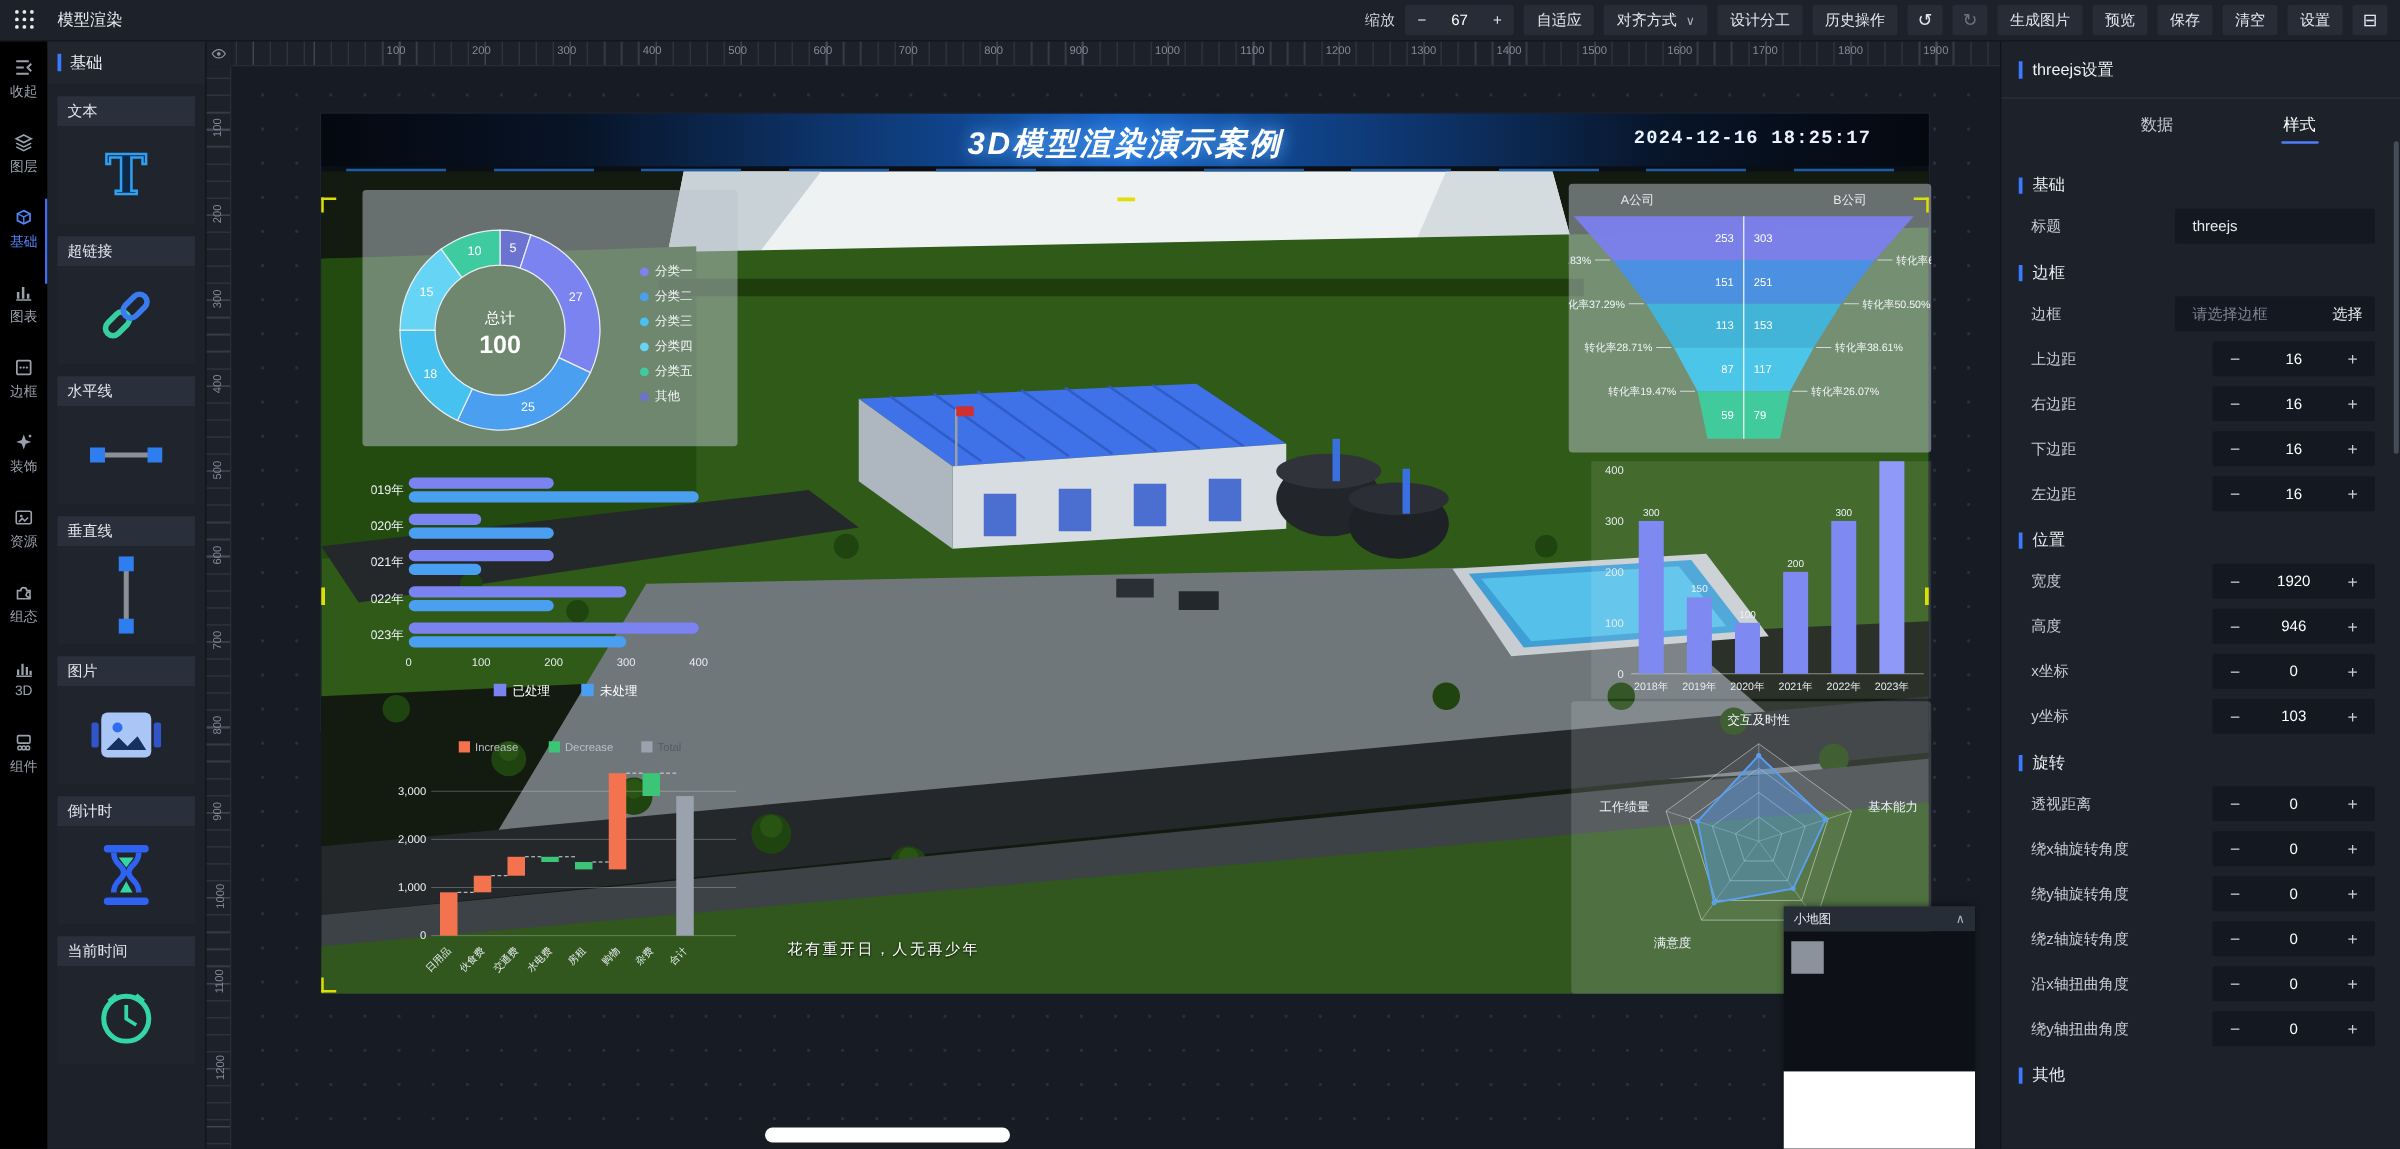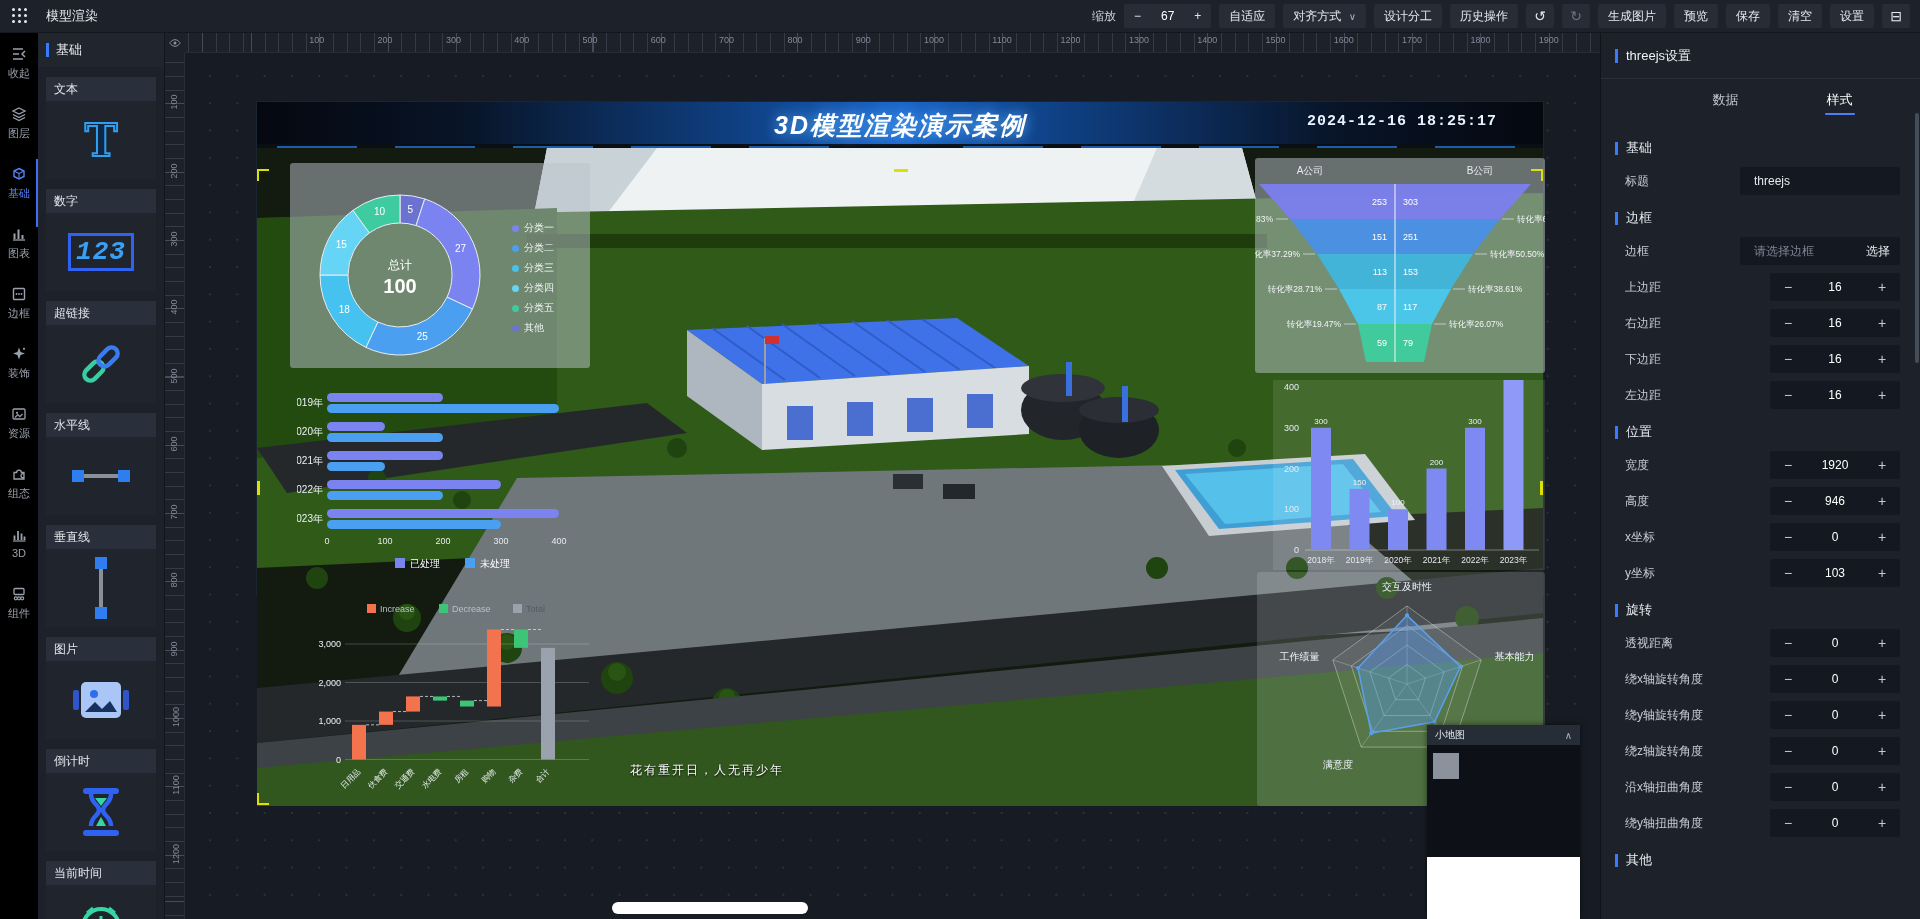--- a/index.html
+++ b/index.html
@@ -56,21 +56,21 @@
   .ruler-v{position:absolute;left:0;top:20px;bottom:0;width:20px;background:#1d2129;z-index:20;
     background-image:
       repeating-linear-gradient(180deg,#444c59 0 1px,transparent 1px 68.3px),
       repeating-linear-gradient(180deg,#343b46 0 1px,transparent 1px 13.66px);
     background-position:12px -18px,15px -18px;border-right:1px solid #272d38;}
   .ruler-corner{position:absolute;left:0;top:0;width:20px;height:20px;background:#1d2129;z-index:21;
     display:flex;align-items:center;justify-content:center;color:#8b93a0;}
   .rn{position:absolute;font-size:9px;color:#828a98;}
   .ruler-v .rn{transform:rotate(-90deg);transform-origin:center;left:1px;}
   
-  .dash{position:absolute;left:92px;top:69px;width:1286px;height:493px;background:#0a0e15;
+  .dash{position:absolute;left:92px;top:58px;width:1286px;height:493px;background:#0a0e15;
     outline:1px solid #1b2433;z-index:3;}
   .dash-header{position:absolute;left:0;top:0;width:100%;height:42px;
     background:linear-gradient(90deg,#05080f 0%,#081427 16%,#10458e 40%,#1b66cc 50%,#10458e 60%,#081427 84%,#05080f 100%);}
   .dash-title{position:absolute;left:0;right:0;top:7px;text-align:center;font-size:25px;font-weight:bold;
     font-style:italic;color:#fff;letter-spacing:2px;text-shadow:0 0 14px #5fb4ff;}
   .dash-time{position:absolute;right:46px;top:11px;font-family:"Liberation Mono",monospace;
     font-weight:bold;font-size:15px;color:#e9f2ff;letter-spacing:1px;text-align:right;}
   .tech-line{position:absolute;height:2px;background:repeating-linear-gradient(90deg,#1d5cab 0 80px,transparent 80px 118px);}
   .scene{position:absolute;left:0;top:46px;width:1286px;height:658px;}
   .chart-panel{position:absolute;}
@@ -246,26 +246,20 @@
 <div class="lpanel">
   <div class="lp-header">
     <span class="bar"></span>
     <span class="t">基础</span>
   </div>
   <div id="lp-items">
       <div class="lp-item">
         <div class="cap">文本</div>
         <div class="tile">
           <span class="tile-T">T</span>
-        </div>
-      </div>
-      <div class="lp-item">
-        <div class="cap">数字</div>
-        <div class="tile">
-          <span class="tile-123">123</span>
         </div>
       </div>
       <div class="lp-item">
         <div class="cap">超链接</div>
         <div class="tile">
           <svg width="46" height="46" viewBox="0 0 46 46">
             <g transform="rotate(-45 23 23)">
               <rect x="2" y="17" width="22" height="12" rx="6" fill="none" stroke="#38cfa0" stroke-width="4.5"></rect>
               <rect x="22" y="17" width="22" height="12" rx="6" fill="none" stroke="#3a7bf0" stroke-width="4.5"></rect>
             </g>

